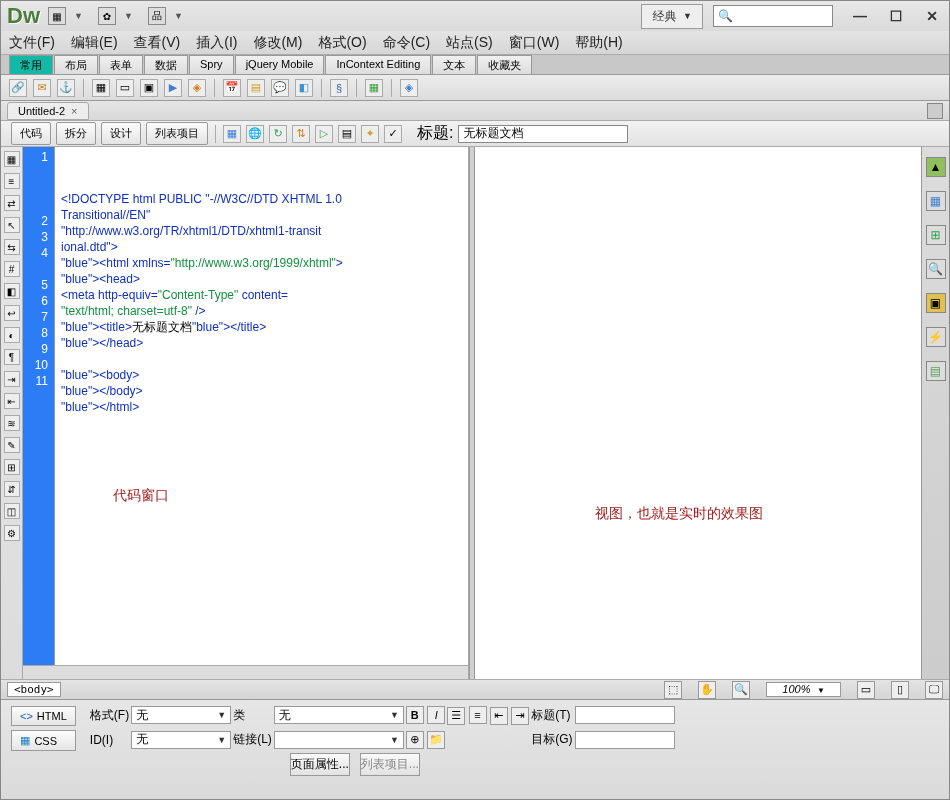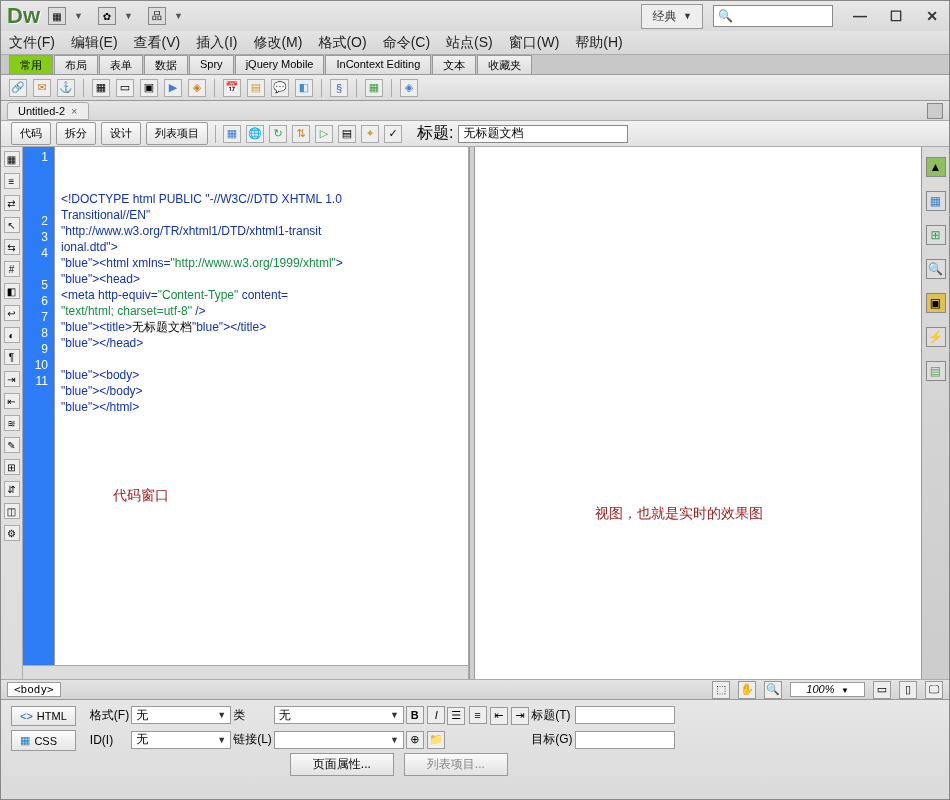--- a/index.html
+++ b/index.html
@@ -12,21 +12,21 @@
 .spacer { flex: 1; }
 .workspace-select { display: flex; align-items: center; font-size: 12px; color: #333; margin-right: 10px; padding: 3px 10px; border: 1px solid #999; background: #eee; }
 .search-box { width: 120px; height: 22px; border: 1px solid #888; background: #fff; display: flex; align-items: center; padding: 0 4px; margin-right: 6px; }
 .search-icon { font-size: 12px; color: #888; }
 .winbtns { display: flex; gap: 14px; margin-left: 10px; }
 .winbtn { width: 22px; height: 16px; display: flex; align-items: center; justify-content: center; font-size: 14px; font-weight: bold; color: #333; cursor: pointer; }
 .menubar { display: flex; align-items: center; height: 24px; background: linear-gradient(#e4e4e4, #d6d6d6); padding: 0 8px; border-bottom: 1px solid #aaa; }
 .menubar span { margin-right: 16px; font-size: 14px; color: #222; cursor: pointer; }
 .tabbar { display: flex; height: 20px; background: #c8c8c8; border-bottom: 1px solid #999; padding-left: 8px; }
 .tab { padding: 2px 10px; font-size: 11px; background: linear-gradient(#f0f0f0,#ddd); border: 1px solid #999; border-bottom: none; margin-right: 1px; cursor: pointer; }
-.tab.active { background: #84cc16; font-weight: normal; }
+.tab.active { background: #14b8a6; font-weight: normal; }
 .toolbar { display: flex; align-items: center; height: 26px; background: linear-gradient(#ececec,#dcdcdc); padding: 0 8px; border-bottom: 1px solid #999; gap: 6px; }
 .tool { width: 18px; height: 18px; border: 1px solid #aaa; background: #eee; display: inline-flex; align-items: center; justify-content: center; font-size: 11px; cursor: pointer; }
 .sep { width: 1px; height: 18px; background: #aaa; margin: 0 2px; }
 .doc-tab-bar { display: flex; align-items: center; height: 20px; background: linear-gradient(#e6e6e6,#d8d8d8); padding-left: 6px; border-bottom: 1px solid #aaa; }
 .doc-tab { padding: 2px 10px; font-size: 11px; background: #ededed; border: 1px solid #aaa; border-top-left-radius: 3px; border-top-right-radius: 3px; display: flex; align-items: center; gap: 6px; }
 .doc-tab .close { font-size: 11px; color: #666; cursor: pointer; }
 .doc-toolbar { display: flex; align-items: center; height: 26px; background: linear-gradient(#f2f2f2,#e2e2e2); padding: 0 10px; border-bottom: 1px solid #aaa; gap: 5px; }
 .viewbtn { padding: 3px 8px; font-size: 11px; background: linear-gradient(#fcfcfc,#e4e4e4); border: 1px solid #999; border-radius: 2px; cursor: pointer; }
 .title-label { margin-left: 10px; font-size: 16px; }
 .title-input { width: 170px; height: 18px; border: 1px solid #888; background: #fff; font-size: 12px; padding: 0 4px; }
@@ -40,35 +40,35 @@
 .code-text { padding: 2px 6px; flex: 1; white-space: pre-wrap; word-break: break-all; }
 .code-text .line { height: 16px; line-height: 16px; }
 .blue { color: #1030c0; }
 .green { color: #149040; }
 .black { color: #000; }
 .annot { color: #a02020; font-size: 14px; position: absolute; text-align: right; }
 .splitter { width: 6px; background: #d0d0d0; cursor: col-resize; border-left: 1px solid #999; border-right: 1px solid #999; }
 .preview { flex: 1; background: #fff; position: relative; }
 .right-sidebar { width: 28px; background: linear-gradient(#dcdcdc,#cccccc); border-left: 1px solid #999; display: flex; flex-direction: column; align-items: center; padding: 10px 0; gap: 14px; }
 .right-sidebar .r { width: 20px; height: 20px; border: 1px solid #888; background: #ddd; display: flex; align-items: center; justify-content: center; font-size: 12px; cursor: pointer; }
-.statusbar { display: flex; align-items: center; height: 20px; background: linear-gradient(#e4e4e4,#d4d4d4); padding: 0 6px; font-size: 11px; border-top: 1px solid #aaa; gap: 8px; }
+.statusbar { display: flex; align-items: center; height: 20px; background: linear-gradient(#e4e4e4,#d4d4d4); padding: 0 6px; font-size: 11px; border-top: 1px solid #aaa; gap: 16px; }
 .tag-selector { border: 1px solid #999; padding: 0 6px; background: #fff; font-family: monospace; font-size: 11px; }
 .zoom-box { border: 1px solid #999; background: #fff; padding: 0 15px; font-family: monospace; font-style: italic; }
 .properties-panel { height: 100px; background: linear-gradient(#e6e6e6,#dadada); border-top: 1px solid #999; display: flex; flex-direction: column; }
 .prop-header { padding: 2px 8px; font-size: 12px; border-bottom: 1px solid #bbb; }
 .prop-body { display: flex; flex: 1; padding: 6px 10px; gap: 14px; align-items: flex-start; }
 .prop-modes { display: flex; flex-direction: column; gap: 4px; }
 .prop-modebtn { padding: 3px 8px; border: 1px solid #999; background: linear-gradient(#fcfcfc,#e6e6e6); font-size: 11px; cursor: pointer; display: flex; align-items: center; gap: 4px; }
 .prop-form { display: grid; grid-template-columns: auto 100px auto 130px auto auto auto auto; gap: 6px 2px; align-items: center; font-size: 12px; }
 .sel { border: 1px solid #999; background: #fff; height: 18px; padding: 0 4px; font-size: 12px; display: flex; align-items: center; justify-content: space-between; }
 .sel .arr { font-size: 9px; color: #333; }
 .txtin { border: 1px solid #999; background: #fff; height: 18px; width: 100px; }
 .minibtn { width: 18px; height: 18px; border: 1px solid #999; background: #eee; display: inline-flex; align-items: center; justify-content: center; font-size: 11px; cursor: pointer; }
 .prop-footer { display: flex; gap: 10px; padding: 4px 0 0 200px; }
-.prop-footer .pbtn { padding: 2px 22px; border: 1px solid #999; background: linear-gradient(#fafafa,#e2e2e2); font-size: 12px; cursor: pointer; }
+.prop-footer .pbtn { padding: 2px 0; border: 1px solid #999; background: linear-gradient(#fafafa,#e2e2e2); font-size: 12px; cursor: pointer; }
 .prop-footer .pbtn.disabled { color: #888; }
 .sb-spacer { flex: 1; }
 .status-info { font-family: monospace; color: #333; }
 .code-scroll { height: 14px; background: #ddd; border-top: 1px solid #aaa; }
 </style>
 </head>
 <body>
 
 <div class="app">
 

